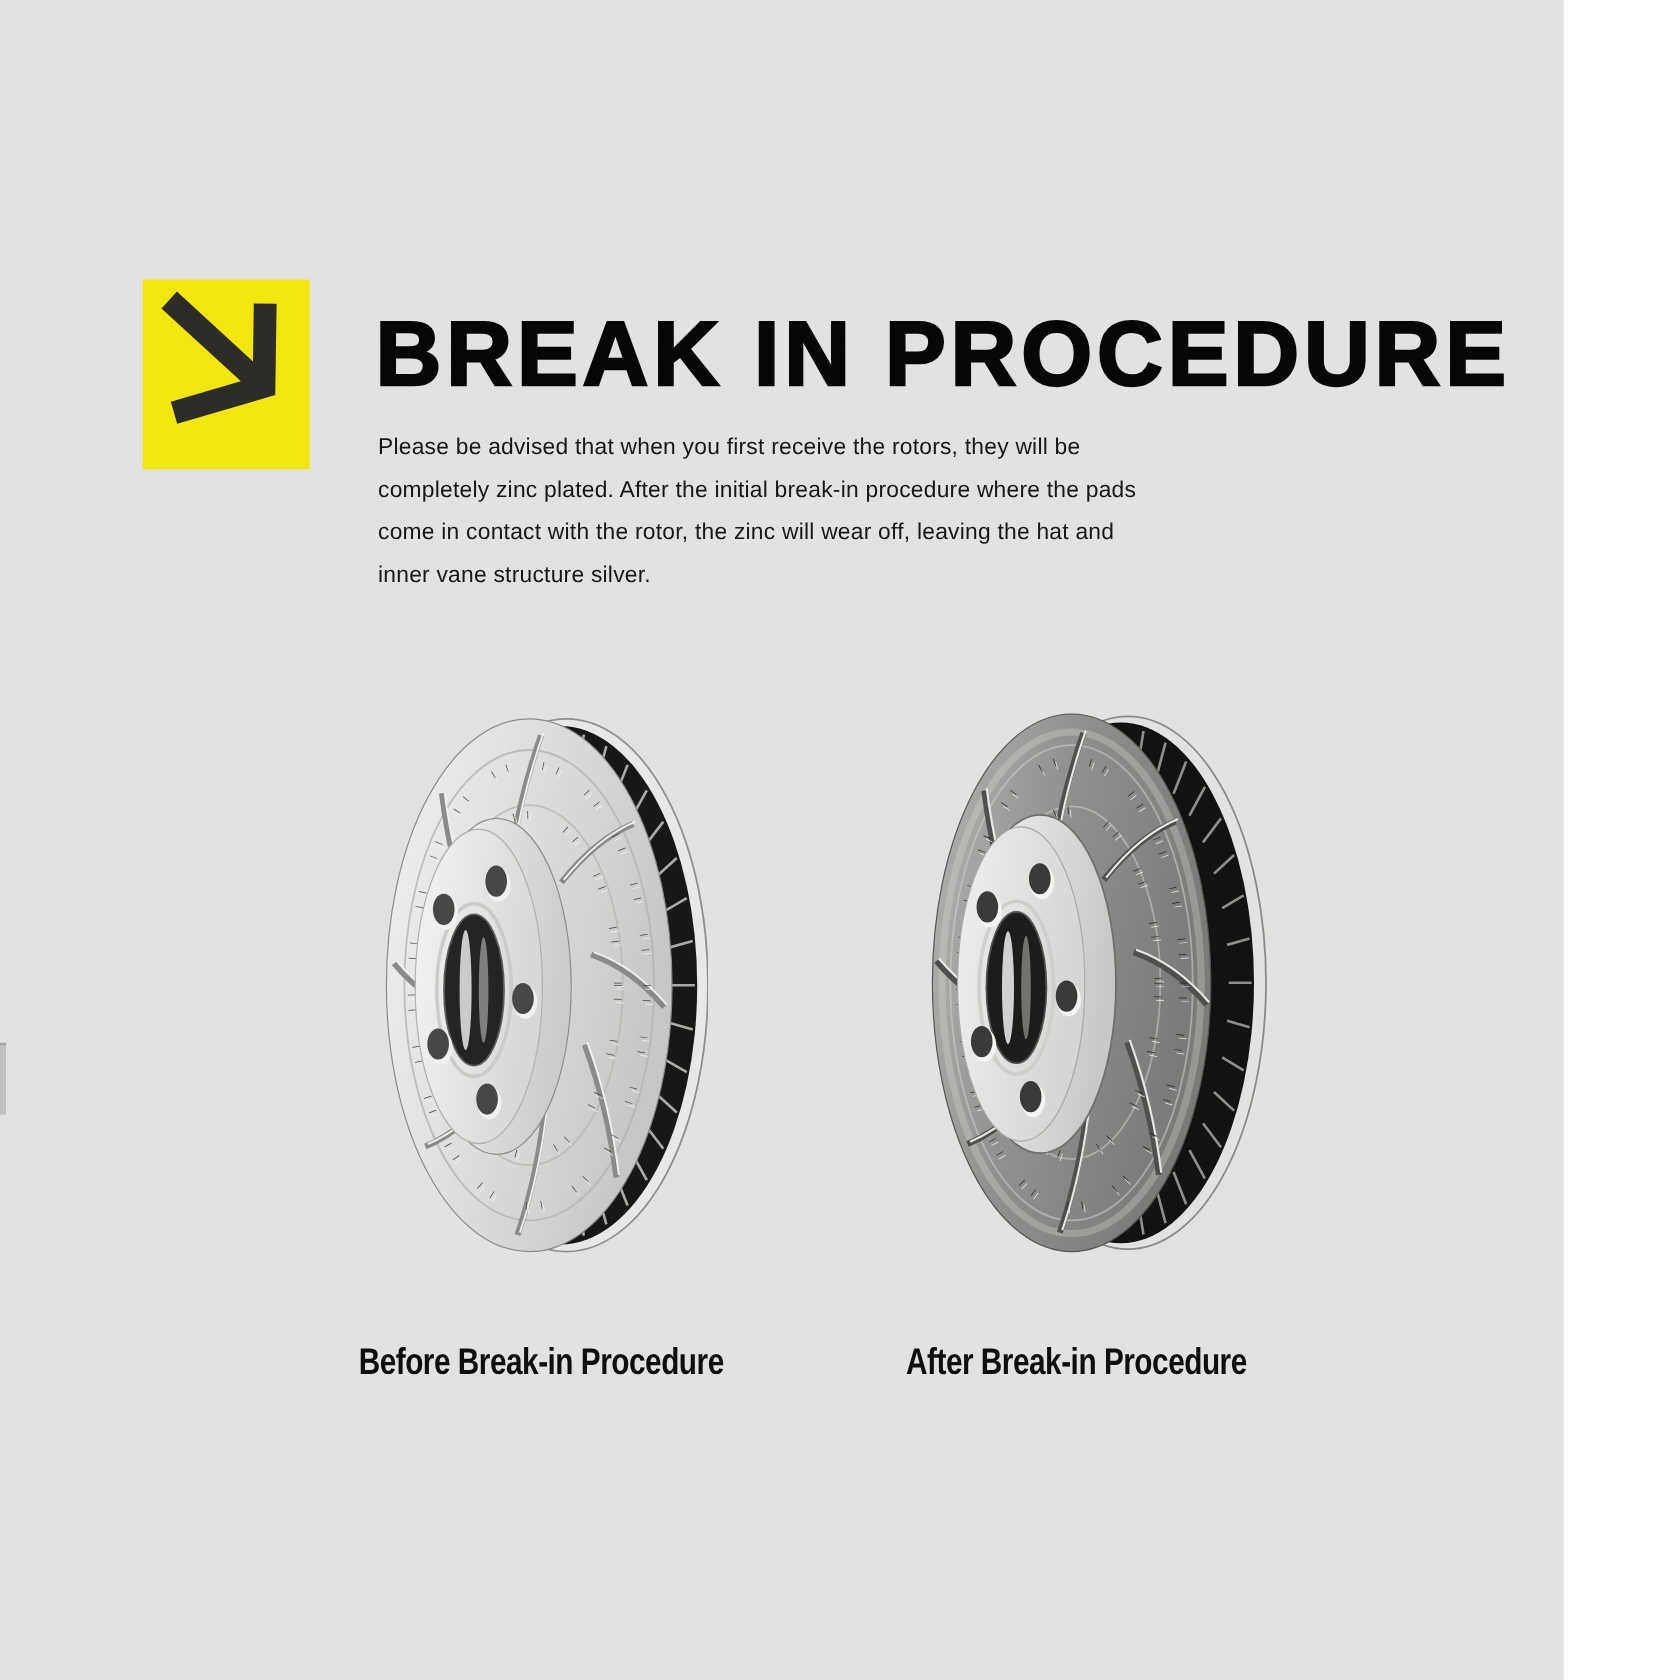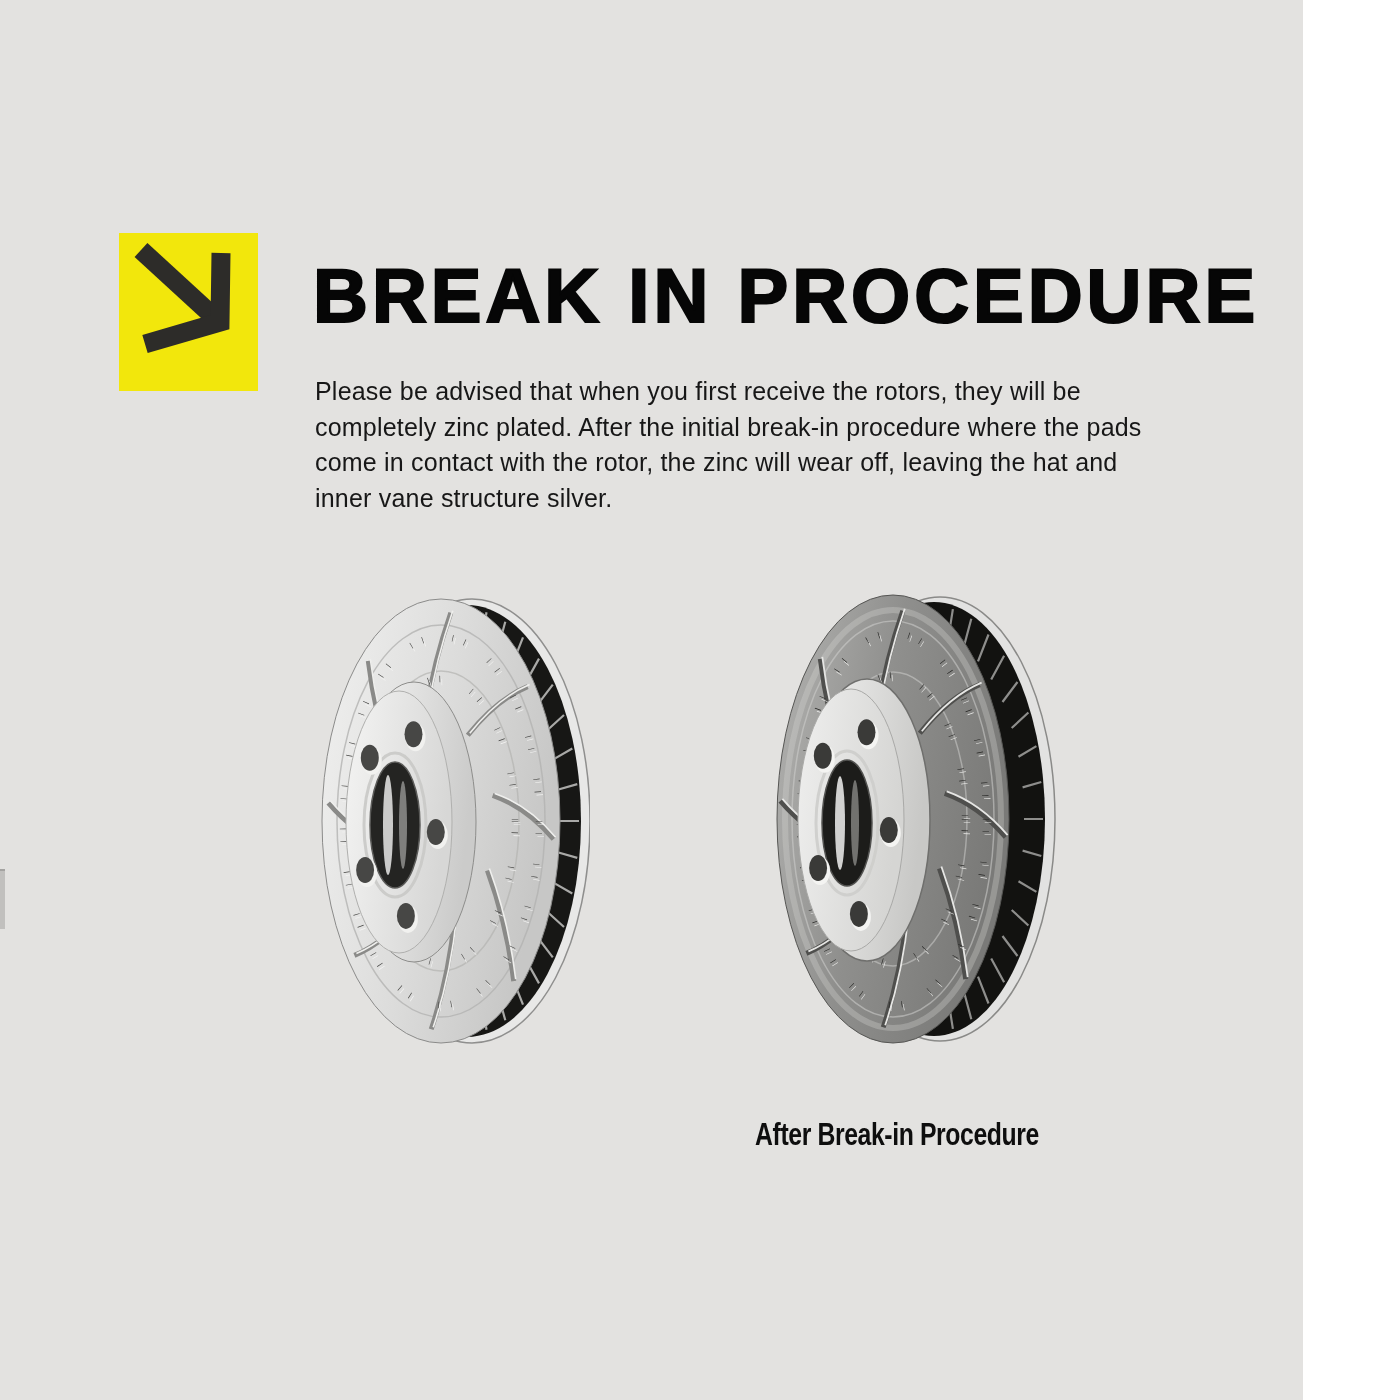--- a/index.html
+++ b/index.html
@@ -13,22 +13,22 @@
     background:var(--accent-yellow,#f2e70c);
   }
   .badge svg{display:block; width:100%; height:100%;}
   .arrow-stroke{stroke:var(--arrow-dark,#2d2c29); fill:none; stroke-width:19;}
   .title{
     position:absolute; left:313px; top:258px; margin:0;
     font-size:76px; line-height:76px; font-weight:700; letter-spacing:4px;
     color:#060606; -webkit-text-stroke:2.2px #060606; white-space:nowrap;
   }
   .intro{
-    position:absolute; left:315px; top:374px; margin:0;
-    font-size:25px; line-height:35.5px; letter-spacing:.2px;
+    position:absolute; left:315px; top:355px; margin:0;
+    font-size:19px; line-height:35.5px; letter-spacing:.2px;
     color:#171717; white-space:pre-line;
   }
   .figure{position:absolute;}
   .figure svg{display:block;}
   .caption{
     position:absolute; top:1117px; transform:translateX(-50%);
     font-size:31px; line-height:36px; font-weight:700; color:#0e0e0e; white-space:nowrap;
   }
   .caption .cond{display:inline-block; transform:scaleX(0.8); letter-spacing:-0.5px;}
   .caption-before{left:451px;}
@@ -197,19 +197,22 @@
         <ellipse cx="45.1" cy="279" rx="10" ry="14" fill="#f4f4f2"></ellipse>
           <ellipse cx="43.1" cy="276" rx="9" ry="13" fill="#3a3a38"></ellipse>
         <ellipse cx="85.9" cy="324.9" rx="10" ry="14" fill="#f4f4f2"></ellipse>
           <ellipse cx="83.9" cy="321.9" rx="9" ry="13" fill="#3a3a38"></ellipse>
         <ellipse cx="115.8" cy="241.1" rx="10" ry="14" fill="#f4f4f2"></ellipse>
           <ellipse cx="113.8" cy="238.1" rx="9" ry="13" fill="#3a3a38"></ellipse>
       </g>
     </svg>
   </div>
 
+  <div class="caption caption-before">
+    <span class="cond">Before Break-in Procedure</span>
+  </div>
   <div class="caption caption-after">
     <span class="cond">After Break-in Procedure</span>
   </div>
 
   <div class="edge-artifact"></div>
 
 </div>
 
 </body></html>

